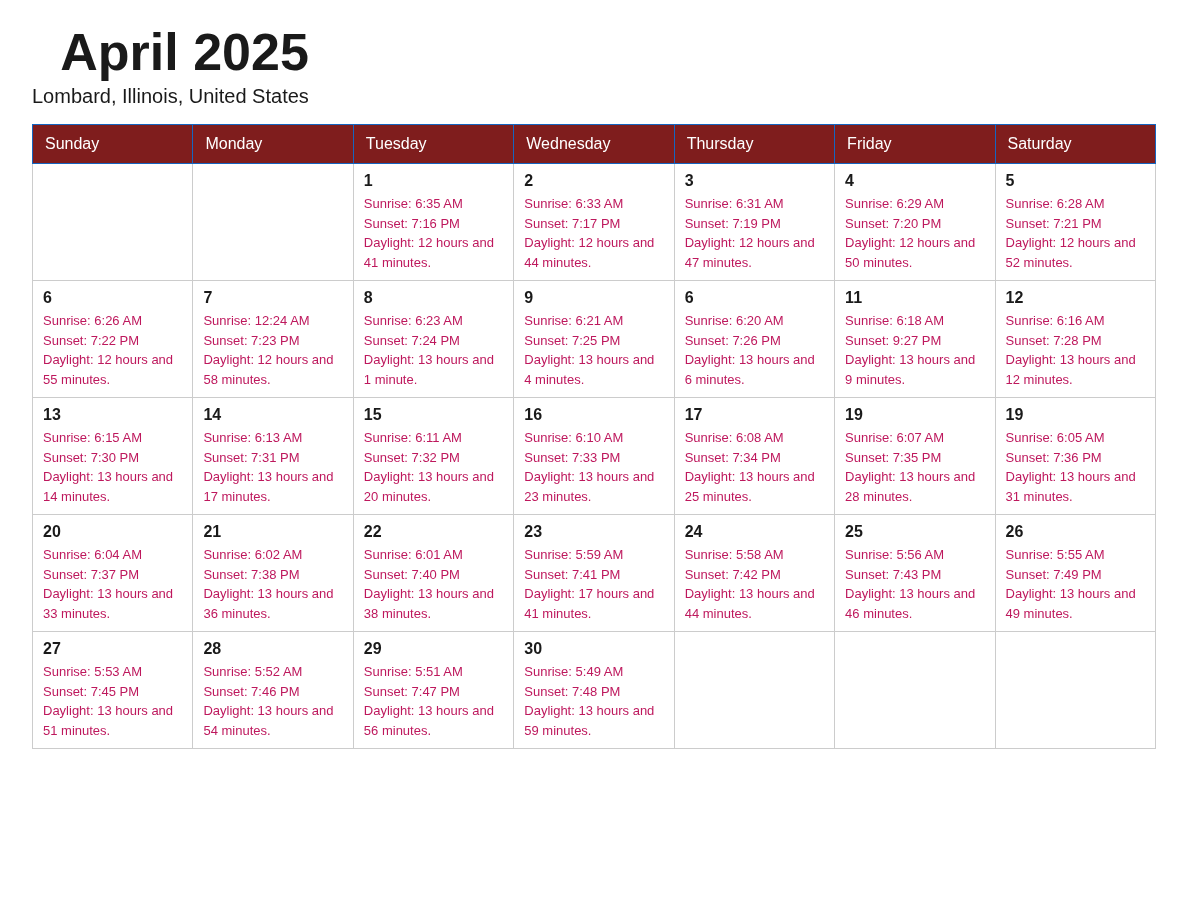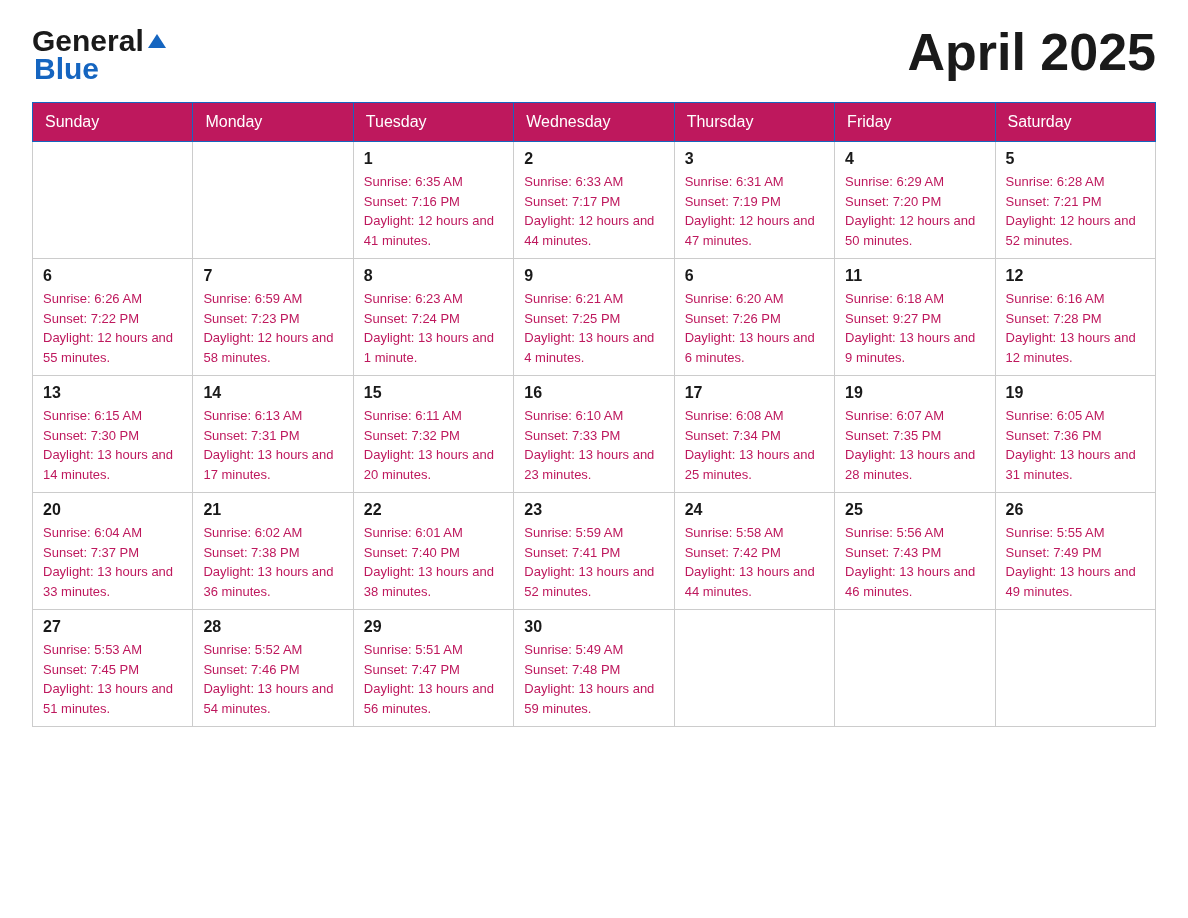--- a/index.html
+++ b/index.html
@@ -39,21 +39,21 @@
       font-size: 20px;
       color: #1a1a1a;
       margin-top: 4px;
     }
     .calendar {
       width: 100%;
       border-collapse: collapse;
       border: 1px solid #ccc;
     }
     .calendar th {
-      background-color: #be185d;
+      background-color: #7f1d1d;
       color: #fff;
       font-size: 16px;
       font-weight: normal;
       padding: 10px 12px;
       text-align: left;
       border: 1px solid #1565c0;
     }
     .calendar td {
       vertical-align: top;
       padding: 8px 10px;
@@ -74,31 +74,23 @@
       line-height: 1.5;
     }
     .empty-cell {
       background: #fff;
     }
   </style>
 </head>
 <body>
 
 <div class="header">
-  <div class="logo">
-    <div class="logo-line">
-      <span style="font-size:30px; font-weight:bold; color:#1a1a1a;">General</span>
-      <svg width="22" height="22" viewBox="0 0 22 22" style="margin: 0 2px;">
-        <polygon points="11,4 20,18 2,18" fill="#1565c0"></polygon>
-      </svg>
-    </div>
-    <span style="font-size:30px; font-weight:bold; color:#1565c0; margin-top:-6px; padding-left:2px;">Blue</span>
-  </div>
   <div class="header-right">
     <div class="month-title">April 2025</div>
+    <div class="location-title">Lombard, Illinois, United States</div>
   </div>
 </div>
 
 <table class="calendar">
   <thead>
     <tr>
       <th>Sunday</th>
       <th>Monday</th>
       <th>Tuesday</th>
       <th>Wednesday</th>
@@ -157,21 +149,21 @@
           <div class="day-number">6</div>
           <div class="day-info">
             <div>Sunrise: 6:26 AM</div>
             <div>Sunset: 7:22 PM</div>
             <div>Daylight: 12 hours and 55 minutes.</div>
           </div>
         </td>
         <td>
           <div class="day-number">7</div>
           <div class="day-info">
-            <div>Sunrise: 6:59 AM</div>
+            <div>Sunrise: 12:24 AM</div>
             <div>Sunset: 7:23 PM</div>
             <div>Daylight: 12 hours and 58 minutes.</div>
           </div>
         </td>
         <td>
           <div class="day-number">8</div>
           <div class="day-info">
             <div>Sunrise: 6:23 AM</div>
             <div>Sunset: 7:24 PM</div>
             <div>Daylight: 13 hours and 1 minute.</div>
@@ -291,21 +283,21 @@
             <div>Sunrise: 6:01 AM</div>
             <div>Sunset: 7:40 PM</div>
             <div>Daylight: 13 hours and 38 minutes.</div>
           </div>
         </td>
         <td>
           <div class="day-number">23</div>
           <div class="day-info">
             <div>Sunrise: 5:59 AM</div>
             <div>Sunset: 7:41 PM</div>
-            <div>Daylight: 13 hours and 52 minutes.</div>
+            <div>Daylight: 17 hours and 41 minutes.</div>
           </div>
         </td>
         <td>
           <div class="day-number">24</div>
           <div class="day-info">
             <div>Sunrise: 5:58 AM</div>
             <div>Sunset: 7:42 PM</div>
             <div>Daylight: 13 hours and 44 minutes.</div>
           </div>
         </td>

